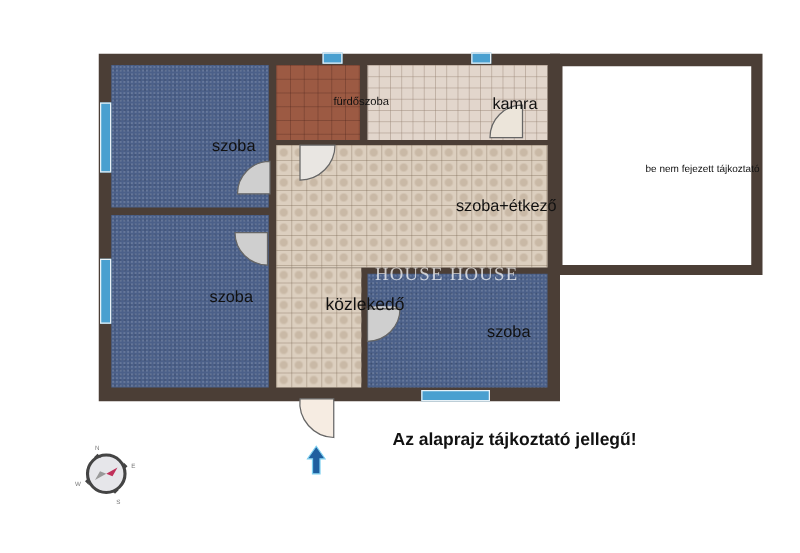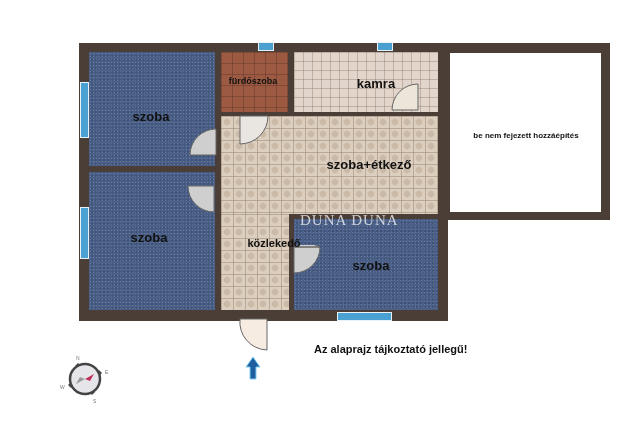--- a/index.html
+++ b/index.html
@@ -39,30 +39,31 @@
       position: absolute;
       background-color: #9c5a43;
       background-image:
         linear-gradient(to right, rgba(80,40,30,0.35) 1px, transparent 1px),
         linear-gradient(to bottom, rgba(80,40,30,0.35) 1px, transparent 1px);
       background-size: 11px 11px;
     }
     .annex { position: absolute; background: #ffffff; }
     .window { position: absolute; background: #4aa0d0; border: 1px solid #e8f2f8; box-sizing: border-box; }
     .label {
-      position: absolute; font-weight: bold; color: #111; white-space: nowrap;
+      position: absolute; font-weight: normal; color: #111; white-space: nowrap;
       transform: translate(-50%, -50%);
+      margin-left: 36px;
     }
     .watermark {
       position: absolute; left: 300px; top: 212px;
       font-family: "Liberation Serif", serif; font-size: 15px; letter-spacing: 1px;
       color: rgba(255,255,255,0.72); white-space: nowrap;
     }
     .note {
-      position: absolute; left: 314px; top: 343px; font-weight: bold; font-size: 11px; color: #111;
+      position: absolute; left: 314px; top: 343px; font-weight: bold; font-size: 14px; color: #111;
     }
   </style>
 </head>
 <body>
 
 <div class="wall" style="left:79px; top:43px; width:369px; height:278px;"></div>
 
 <div class="wall" style="left:440px; top:43px; width:170px; height:177px;"></div>
 
 <div class="carpet" style="left:89px; top:52px; width:126px; height:114px;"></div>
@@ -97,25 +98,25 @@
 </svg>
 <svg class="abs" style="left:238px; top:318px;" width="32" height="34" viewBox="0 0 32 34">
   <path d="M2 1 L29 1 L29 32 A28 28 0 0 1 2 1 Z" fill="#f6ece2" stroke="#666" stroke-width="1"></path>
 </svg>
 
 <div class="label" style="left:151px; top:116px; font-size:13px;">szoba</div>
 <div class="label" style="left:253px; top:81px; font-size:9px;">fürdőszoba</div>
 <div class="label" style="left:376px; top:83px; font-size:13px;">kamra</div>
 <div class="label" style="left:369px; top:164px; font-size:13px;">szoba+étkező</div>
 <div class="label" style="left:149px; top:237px; font-size:13px;">szoba</div>
-<div class="label" style="left:264px; top:243px; font-size:11px;padding-left:20px;">közlekedő</div>
+<div class="label" style="left:246px; top:243px; font-size:14px;padding-left:20px;">közlekedő</div>
 <div class="label" style="left:371px; top:265px; font-size:13px;">szoba</div>
-<div class="label" style="left:526px; top:135px; font-size:8px;">be nem fejezett hozzáépítés</div>
+<div class="label" style="left:526px; top:135px; font-size:8px;">be nem fejezett tájkoztató</div>
 
-<div class="watermark">DUNA DUNA</div>
+<div class="watermark">HOUSE HOUSE</div>
 
 <div class="note">Az alaprajz tájkoztató jellegű!</div>
 
 <svg class="abs" style="left:245px; top:356px;" width="16" height="24" viewBox="0 0 16 24">
   <path d="M8 1 L15 11 L11 11 L11 23 L5 23 L5 11 L1 11 Z" fill="#1f5f9f" stroke="#7fd0f0" stroke-width="1"></path>
 </svg>
 
 <svg class="abs" style="left:58px; top:352px;" width="54" height="54" viewBox="0 0 54 54">
   <circle cx="27" cy="27" r="15" fill="#e6e6ea" stroke="#444" stroke-width="2.5"></circle>
   <path d="M20 11 L23 14 L17 14 Z" fill="#444"></path>

